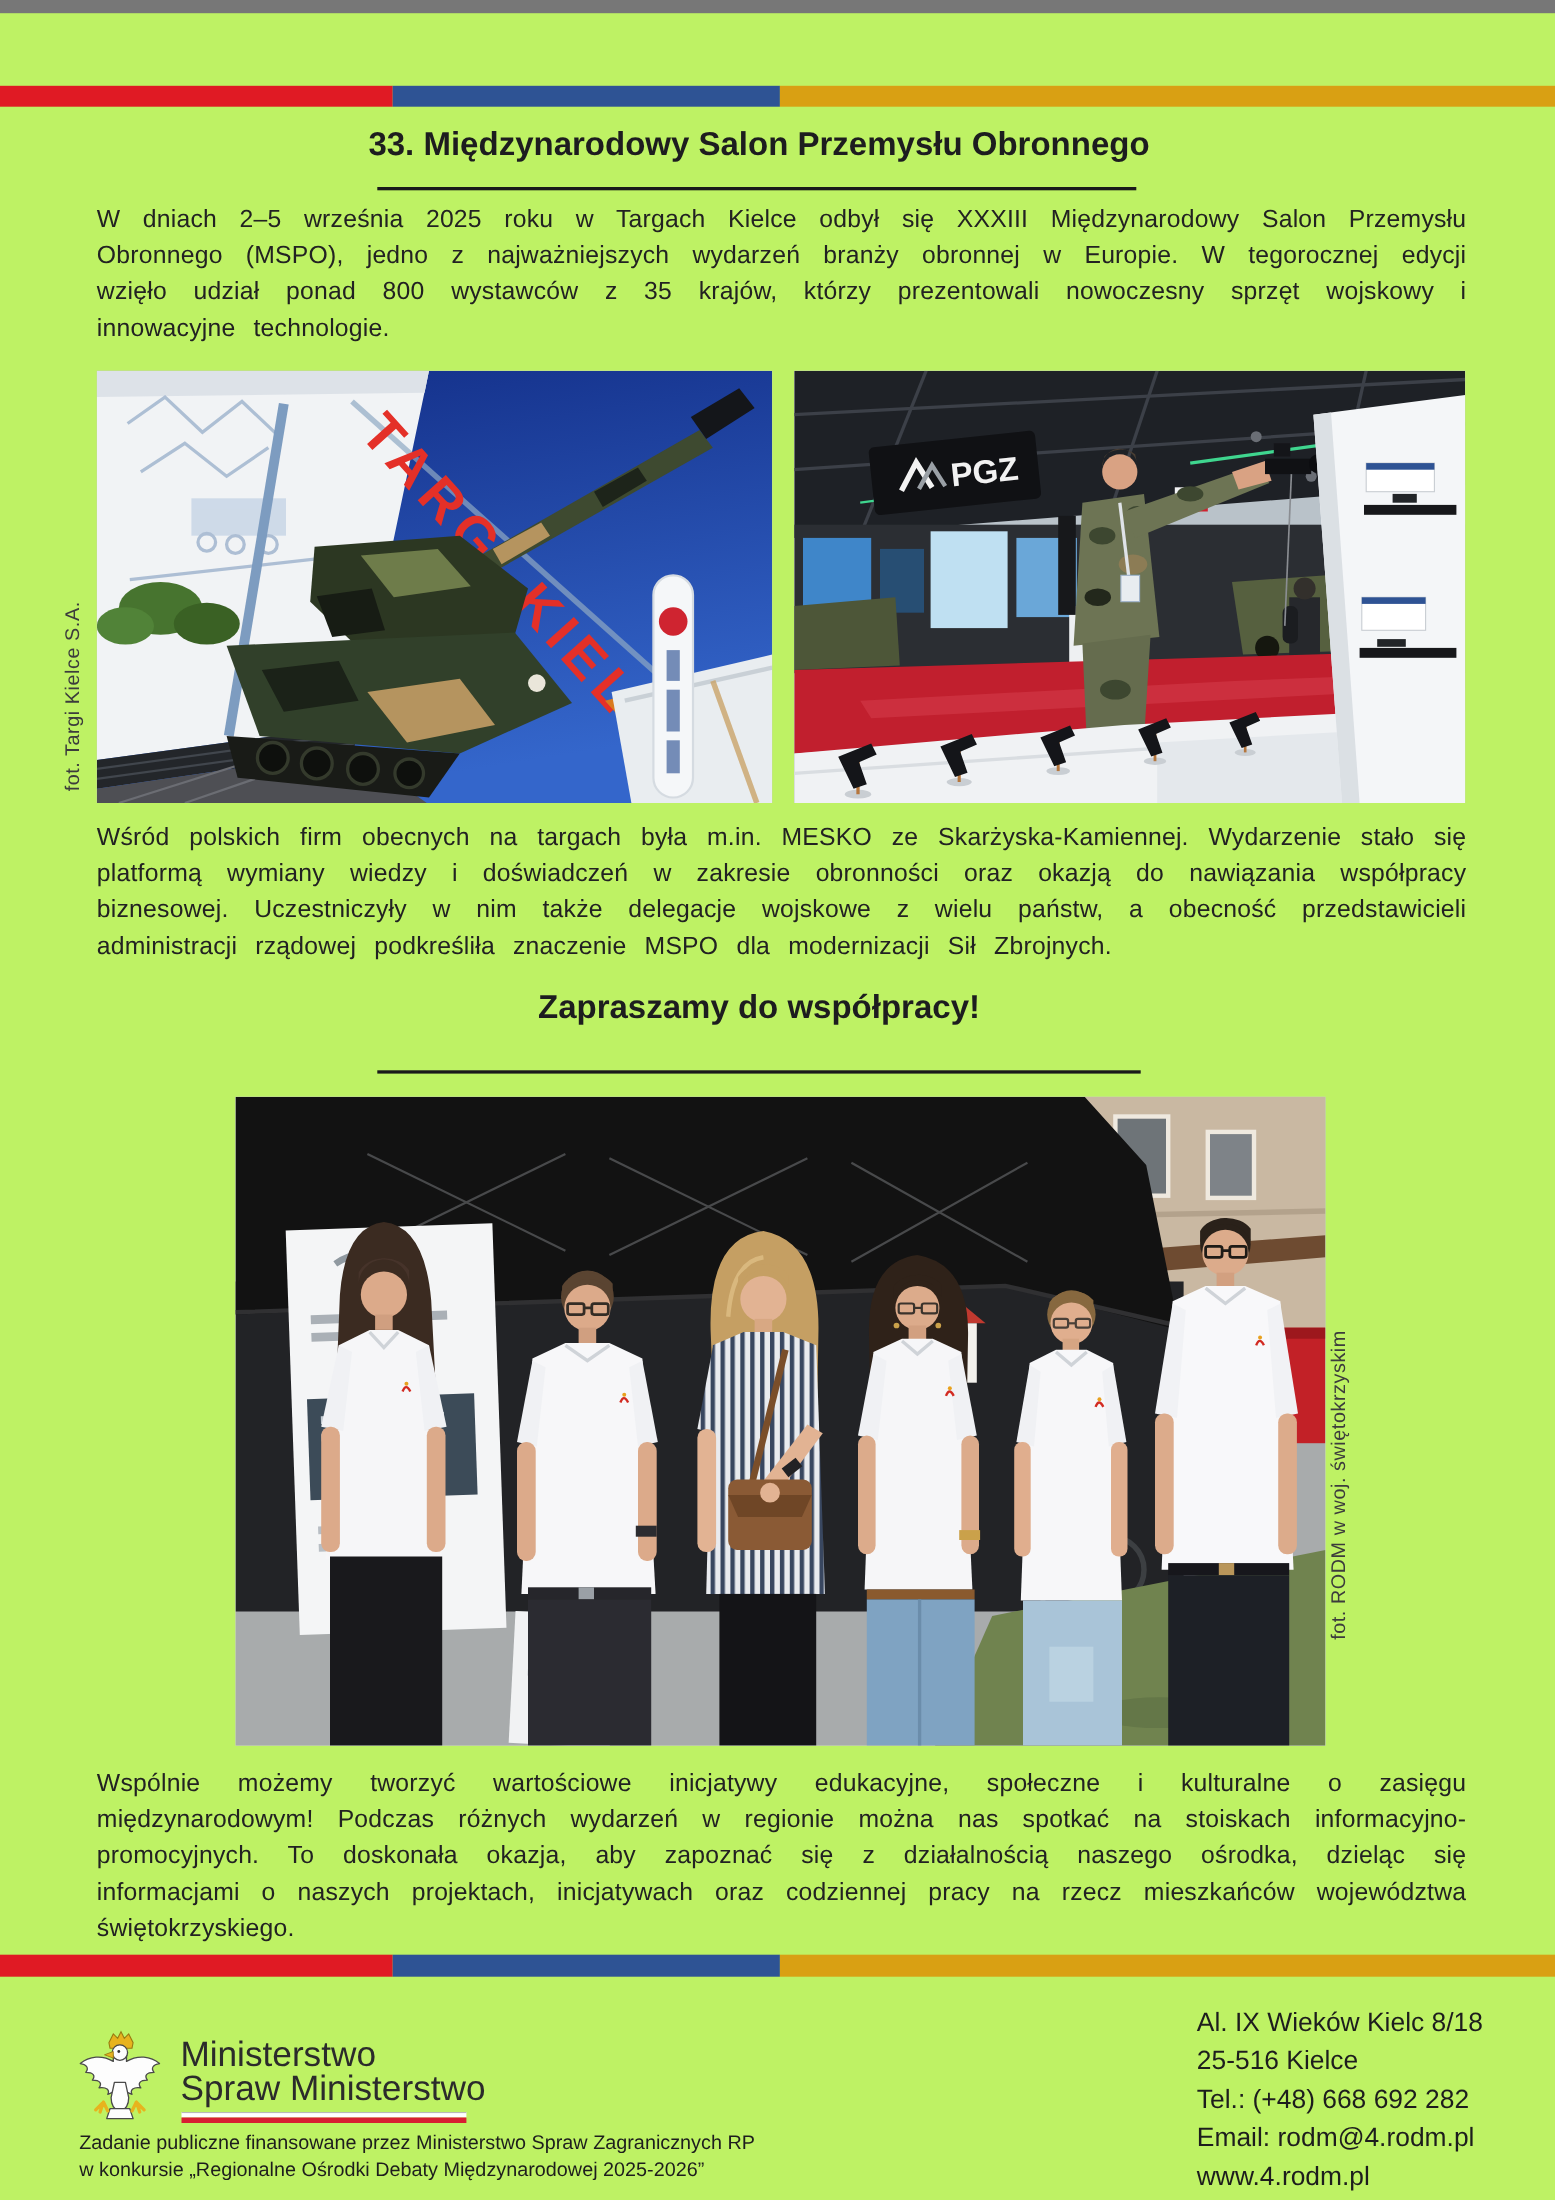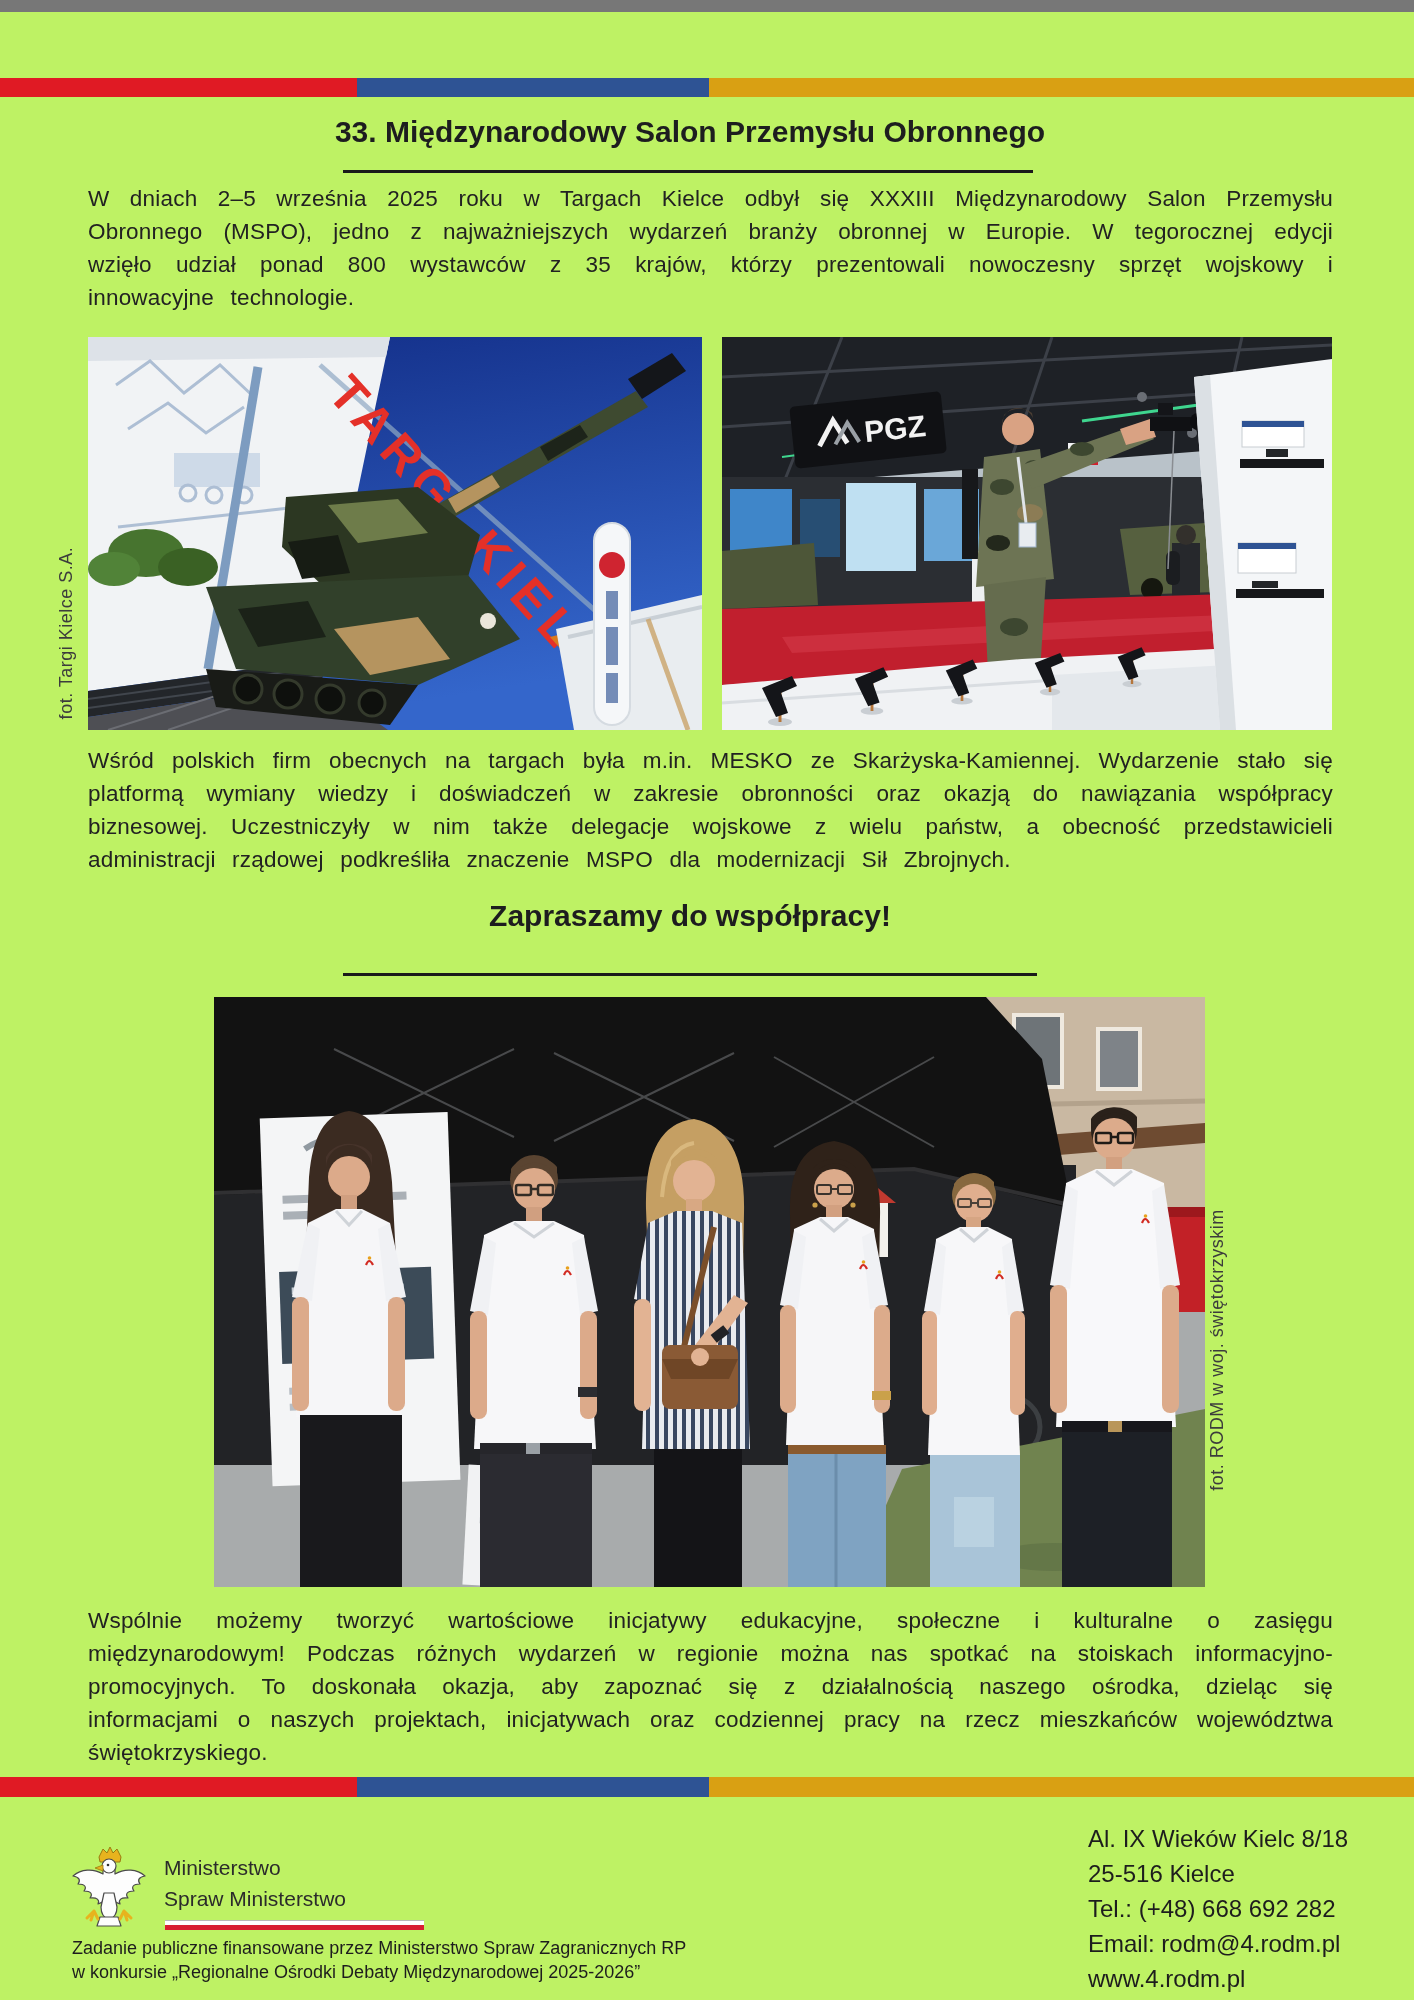--- a/index.html
+++ b/index.html
@@ -10,21 +10,21 @@
   .seg.red{width:357px;} .seg.blue{width:352px;} .seg.gold{width:705px;}
   .doc-title{position:absolute;left:0;width:1380px;text-align:center;
              font-size:30px;font-weight:bold;letter-spacing:0;}
   .rule{position:absolute;height:3px;background:#1a1a1a;}
   .para{position:absolute;left:88px;width:1245px;font-size:22.5px;line-height:33px;
         text-align:justify;word-spacing:10px;letter-spacing:0.2px;color:#222;}
   .vcap{position:absolute;font-size:18px;color:#3c3c3c;white-space:nowrap;
         transform:translate(-50%,-50%) rotate(-90deg);letter-spacing:0.5px;}
   .photo{position:absolute;overflow:hidden;background:#ccc;}
   .photo svg{display:block;width:100%;height:100%;}
-  .ministry{position:absolute;font-size:21px;line-height:31px;color:#2b2b2b;}
+  .ministry{position:absolute;font-size:32px;line-height:31px;color:#2b2b2b;}
   .funding{position:absolute;font-size:18px;line-height:24px;color:#1d1d1d;}
   .contact{position:absolute;font-size:24px;line-height:35px;color:#1d1d1d;}
   .flagbar{position:absolute;height:10px;}
   .flagbar .white{height:4px;background:#fff;border-top:1px solid #b9b9b9;}
   .flagbar .red{height:5px;}
 </style>
 </head>
 <body>
 
 <div class="page">

